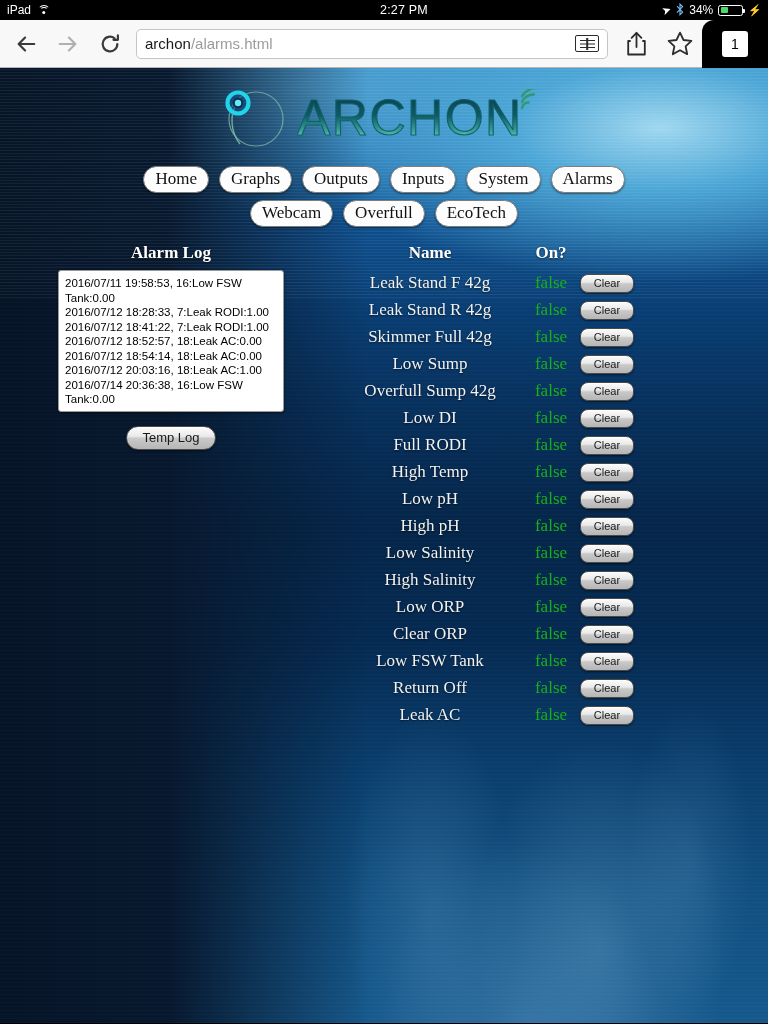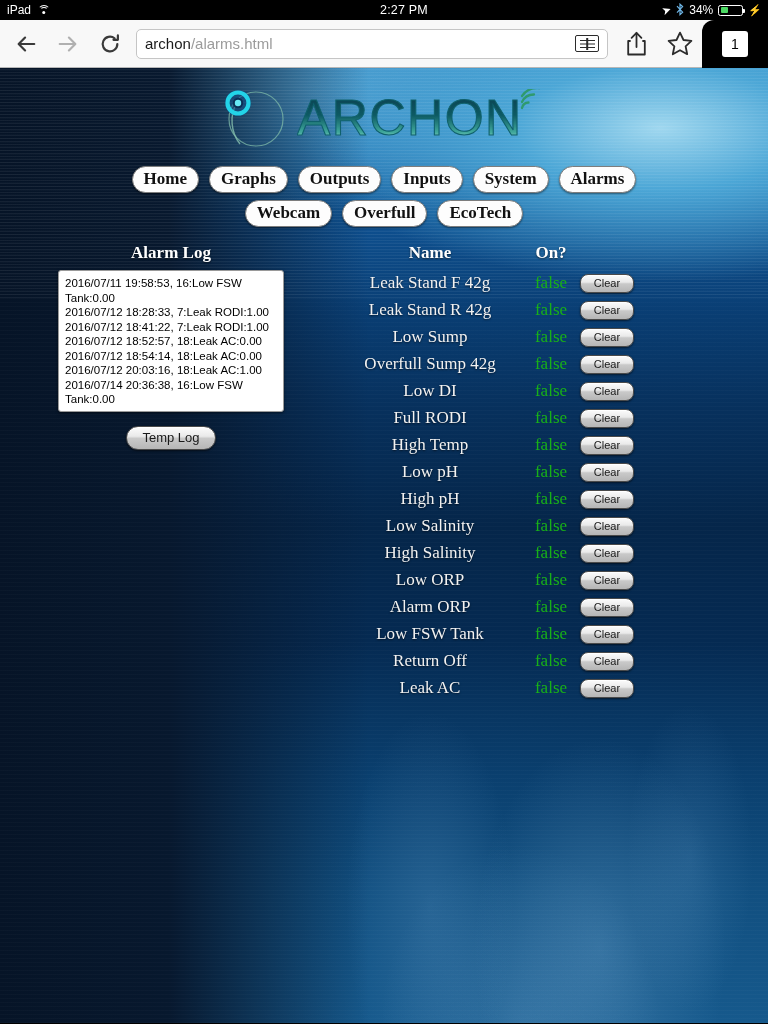--- a/index.html
+++ b/index.html
@@ -169,21 +169,21 @@
     display: flex; align-items: center; justify-content: center;
   }
   .logo { display: flex; align-items: center; }
   .logo-mark { width: 70px; height: 66px; }
   .logo-word { position: relative; margin-left: 8px; }
   .logo-word svg { display: block; }
 
   
   .nav {
     display: flex; flex-wrap: wrap; justify-content: center;
-    gap: 7px 10px; padding: 8px 100px 0; font-weight: bold;
+    gap: 7px 10px; padding: 8px 100px 0;
   }
   .pill {
     background: #fdfdfd;
     border: 1px solid #7d7d7d;
     border-radius: 14px;
     padding: 2px 11px 3px;
     font-family: "Liberation Serif", serif;
     font-size: 17px;
     color: #111;
     line-height: 1.18;
@@ -414,20 +414,25 @@
             <td class="a-name">Leak Stand F 42g</td>
             <td class="a-state is-false">false</td>
             <td class="a-act"><span class="btn3d btn-clear">Clear</span></td>
           </tr>
           <tr>
             <td class="a-name">Leak Stand R 42g</td>
             <td class="a-state is-false">false</td>
             <td class="a-act"><span class="btn3d btn-clear">Clear</span></td>
           </tr>
           <tr>
+            <td class="a-name">Skimmer Full 42g</td>
+            <td class="a-state is-false">false</td>
+            <td class="a-act"><span class="btn3d btn-clear">Clear</span></td>
+          </tr>
+          <tr>
             <td class="a-name">Low Sump</td>
             <td class="a-state is-false">false</td>
             <td class="a-act"><span class="btn3d btn-clear">Clear</span></td>
           </tr>
           <tr>
             <td class="a-name">Overfull Sump 42g</td>
             <td class="a-state is-false">false</td>
             <td class="a-act"><span class="btn3d btn-clear">Clear</span></td>
           </tr>
           <tr>
@@ -464,21 +469,21 @@
             <td class="a-name">High Salinity</td>
             <td class="a-state is-false">false</td>
             <td class="a-act"><span class="btn3d btn-clear">Clear</span></td>
           </tr>
           <tr>
             <td class="a-name">Low ORP</td>
             <td class="a-state is-false">false</td>
             <td class="a-act"><span class="btn3d btn-clear">Clear</span></td>
           </tr>
           <tr>
-            <td class="a-name">Alarm ORP</td>
+            <td class="a-name">Clear ORP</td>
             <td class="a-state is-false">false</td>
             <td class="a-act"><span class="btn3d btn-clear">Clear</span></td>
           </tr>
           <tr>
             <td class="a-name">Low FSW Tank</td>
             <td class="a-state is-false">false</td>
             <td class="a-act"><span class="btn3d btn-clear">Clear</span></td>
           </tr>
           <tr>
             <td class="a-name">Return Off</td>

